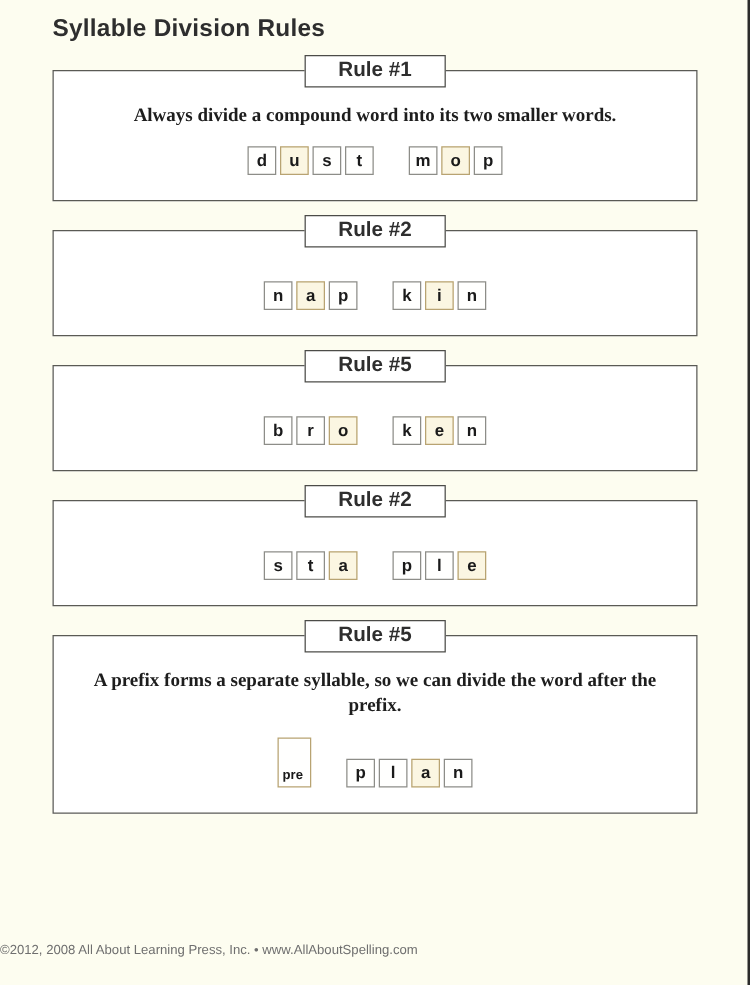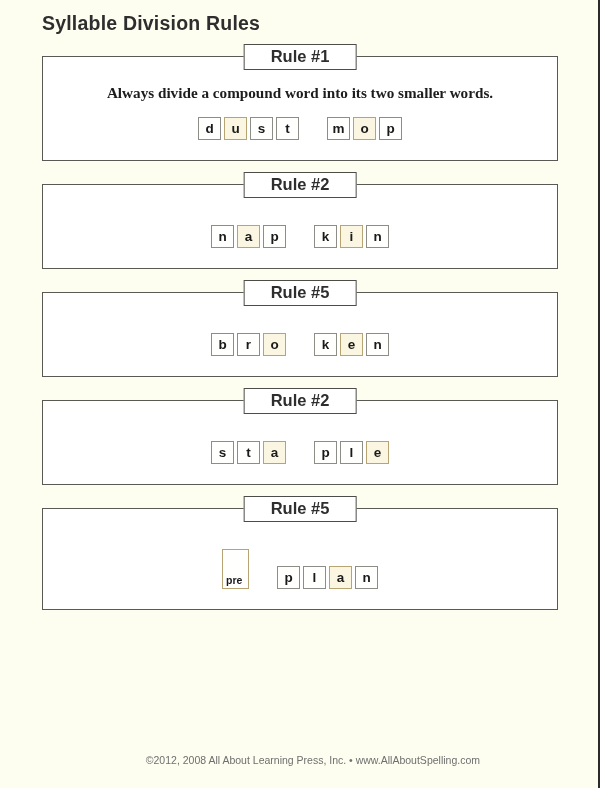--- a/index.html
+++ b/index.html
@@ -136,21 +136,21 @@
     font-size: 10.5px;
     font-weight: bold;
   }
 
   
   #footer {
     position: absolute;
     bottom: 22px;
     left: 0;
     width: 480px;
-    text-align: right;
+    text-align: left;
     font-family: "Liberation Sans", sans-serif;
     font-size: 10.5px;
     color: #6f6f6f;
   }
 </style>
 </head>
 <body>
 
 <div id="page-edge-right"></div>
 
@@ -229,20 +229,21 @@
               <div class="tile consonant">p</div>
               <div class="tile consonant">l</div>
               <div class="tile vowel">e</div>
             </div>
           </div>
         </div>
       </div>
       <div class="rule-panel">
         <div class="rule-label">Rule #5</div>
         <div class="rule-body">
+          <div class="rule-text">A prefix forms a separate syllable, so we can divide the word after the prefix.</div>
           <div class="tile-row">
             <div class="syllable-group">
               <div class="tile affix">pre</div>
             </div>
             <div class="syllable-gap"></div>
             <div class="syllable-group">
               <div class="tile consonant">p</div>
               <div class="tile consonant">l</div>
               <div class="tile vowel">a</div>
               <div class="tile consonant">n</div>

